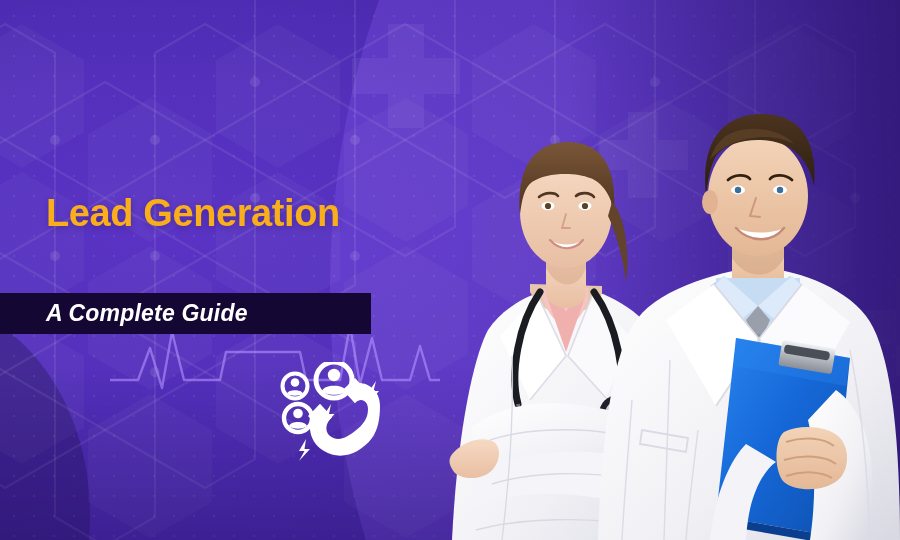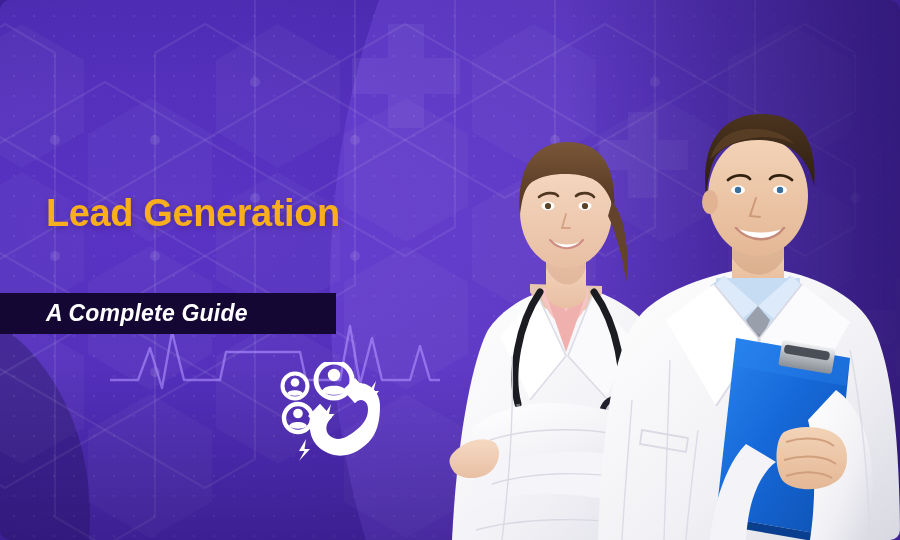--- a/index.html
+++ b/index.html
@@ -5,21 +5,20 @@
   * { margin:0; padding:0; box-sizing:border-box; }
   html,body { width:900px; height:540px; overflow:hidden; background:#3d1f96; }
   body { font-family:"Liberation Sans", sans-serif; }
 
   #banner{
     position:relative;
     width:900px; height:540px;
     overflow:hidden;
     background:
       radial-gradient(120% 95% at 18% 42%, #5a33c4 0%, #5430bc 28%, #4b2aae 52%, #3f2196 76%, #36187e 100%);
-    border-radius: 10px;
   }
 
   
   .layer{ position:absolute; inset:0; pointer-events:none; }
 
   
   .dots{
     background-image: radial-gradient(rgba(255,255,255,.085) 1.35px, transparent 1.45px);
     background-size: 20px 20px;
     background-position: 4px 6px;
@@ -65,21 +64,21 @@
     color:#f9ae1b;
     font-size:38px;
     line-height:43px;
     font-weight:bold;
     letter-spacing:-.4px;
     white-space:nowrap;
     text-shadow:0 2px 6px rgba(20,5,55,.25);
   }
   .subband{
     position:absolute; left:0; top:293px;
-    width:336px; height:41px;
+    width:371px; height:41px;
     background:#150734;
     display:flex; align-items:center;
   }
   .subband-text{
     margin-left:46px;
     color:#ffffff;
     font-size:23px;
     font-style:italic;
     font-weight:bold;
     letter-spacing:.2px;

